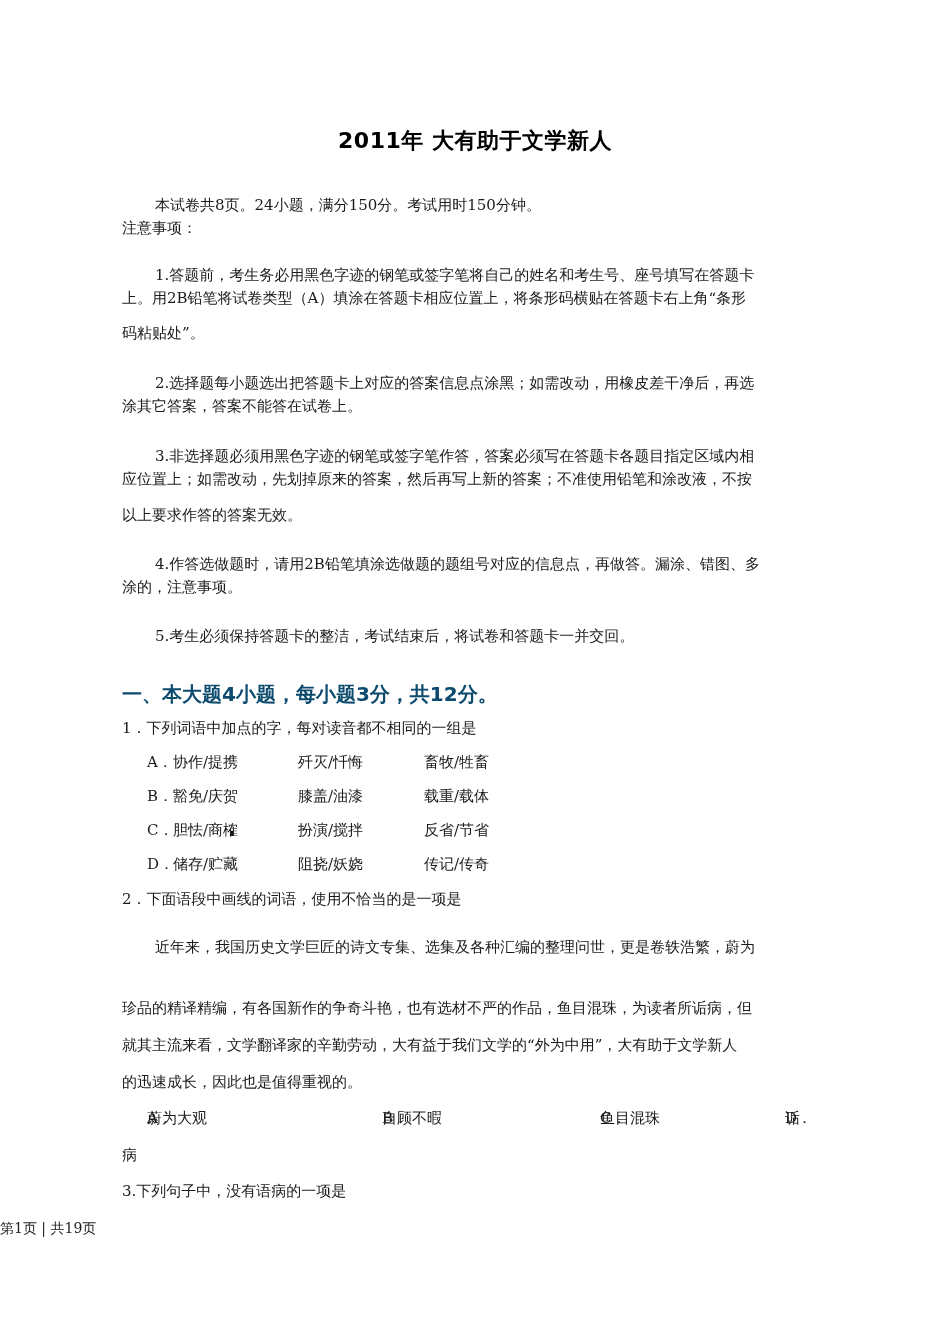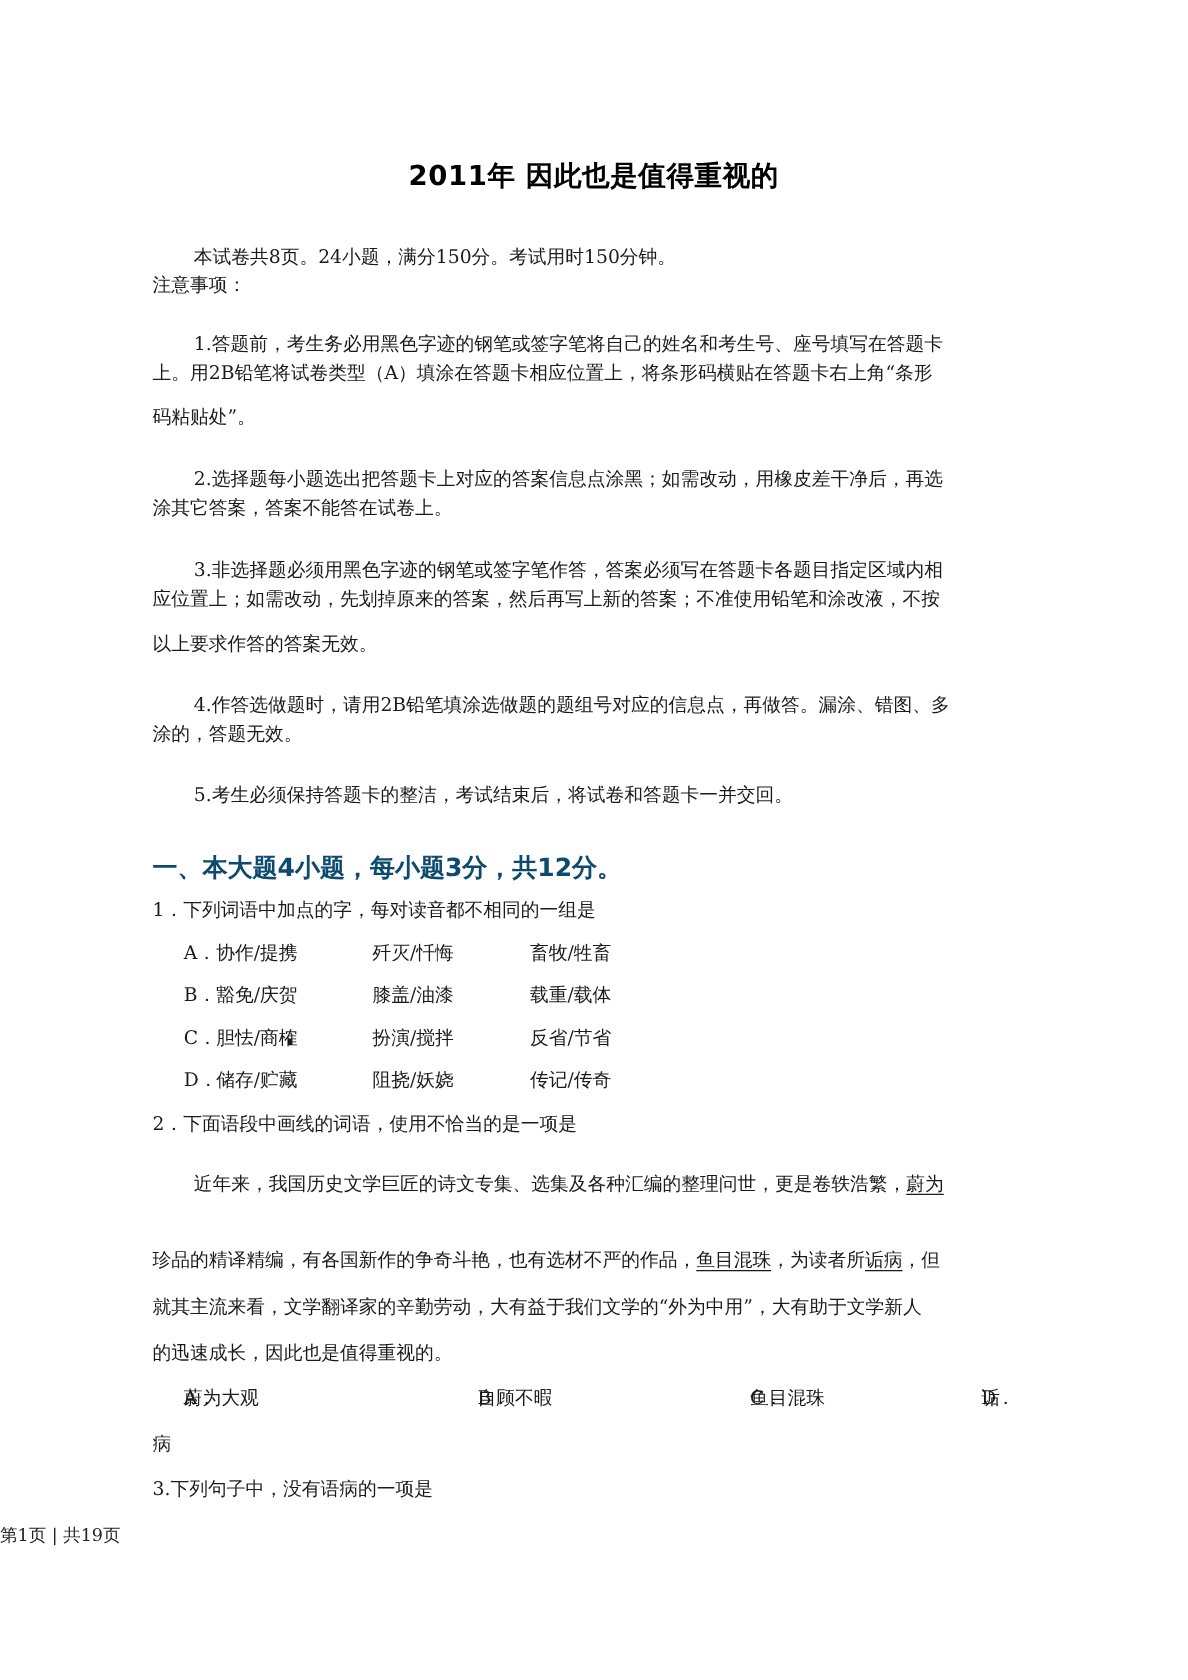--- a/index.html
+++ b/index.html
@@ -6,49 +6,49 @@
   body { width: 950px; height: 1344px; position: relative; overflow: hidden;
          font-family: "DejaVu Serif", "Liberation Serif", serif; color: #111; }
   .page { position: absolute; left: 0; top: 0; width: 950px; height: 1344px; }
   .title { position: absolute; top: 126px; left: 0; width: 950px; text-align: center;
            font-family: "DejaVu Sans", "Liberation Sans", sans-serif; font-weight: bold;
            font-size: 22px; letter-spacing: 0.5px; color: #000; }
   .line { position: absolute; left: 122px; width: 710px; font-size: 15px; line-height: 20px;
           white-space: nowrap; color: #1a1a1a; }
   .indent { left: 155px; margin-top: 12px; }
   .bold { font-family: "DejaVu Sans", "Liberation Sans", sans-serif; font-weight: bold; font-size: 20px; color: #0c4a6e; }
-  .ul { text-decoration: underline; text-underline-offset: 3px; }
+  .ul { text-underline-offset: 3px; }
   .opt-row { position: absolute; left: 147px; font-size: 15px; line-height: 20px; white-space: nowrap; color: #1a1a1a; }
   .opt-row span { position: absolute; top: 0; white-space: nowrap; }
   .footer { position: absolute; top: 1220px; left: 0; width: 950px; text-align: left;
             font-size: 14px; color: #222; }
 </style>
 </head>
 <body>
 
 <div class="page">
 
-  <div class="title">2011年  因此也是值得重视的</div>
+  <div class="title">2011年  大有助于文学新人</div>
 
   <div class="line indent" style="top:183px">本试卷共8页。24小题，满分150分。考试用时150分钟。</div>
   <div class="line" style="top:218px">注意事项：</div>
 
   <div class="line indent" style="top:253px">1.答题前，考生务必用黑色字迹的钢笔或签字笔将自己的姓名和考生号、座号填写在答题卡</div>
   <div class="line" style="top:288px">上。用2B铅笔将试卷类型（A）填涂在答题卡相应位置上，将条形码横贴在答题卡右上角“条形</div>
   <div class="line" style="top:323px">码粘贴处”。</div>
 
   <div class="line indent" style="top:361px">2.选择题每小题选出把答题卡上对应的答案信息点涂黑；如需改动，用橡皮差干净后，再选</div>
   <div class="line" style="top:396px">涂其它答案，答案不能答在试卷上。</div>
 
   <div class="line indent" style="top:434px">3.非选择题必须用黑色字迹的钢笔或签字笔作答，答案必须写在答题卡各题目指定区域内相</div>
   <div class="line" style="top:469px">应位置上；如需改动，先划掉原来的答案，然后再写上新的答案；不准使用铅笔和涂改液，不按</div>
   <div class="line" style="top:505px">以上要求作答的答案无效。</div>
 
   <div class="line indent" style="top:542px">4.作答选做题时，请用2B铅笔填涂选做题的题组号对应的信息点，再做答。漏涂、错图、多</div>
-  <div class="line" style="top:577px">涂的，答题无效。</div>
+  <div class="line" style="top:577px">涂的，注意事项。</div>
 
   <div class="line indent" style="top:614px">5.考生必须保持答题卡的整洁，考试结束后，将试卷和答题卡一并交回。</div>
 
   <div class="line bold" style="top:684px">一、本大题4小题，每小题3分，共12分。</div>
 
   <div class="line" style="top:718px">1．下列词语中加点的字，每对读音都不相同的一组是</div>
 
   <div class="opt-row" style="top:752px">
     <span style="left:0">A．</span>
     <span style="left:26px">协作/提携</span>

